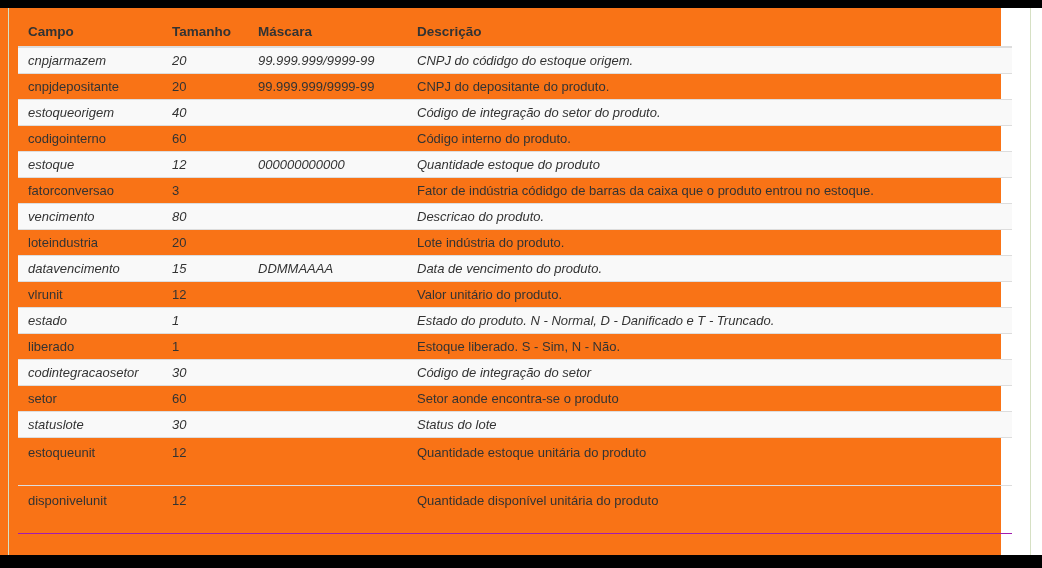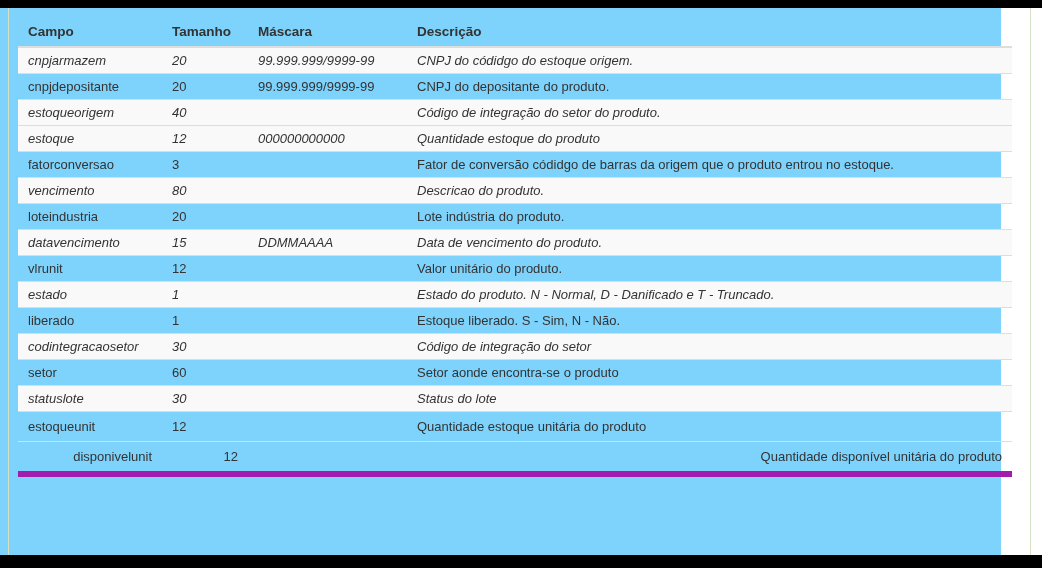--- a/index.html
+++ b/index.html
@@ -3,21 +3,21 @@
 <meta charset="utf-8">
 <style>
   * { box-sizing: border-box; }
   html, body {
     margin: 0; padding: 0;
     width: 1042px; height: 568px;
     background: #ffffff;
     font-family: "Liberation Sans", sans-serif;
     overflow: hidden;
   }
-  .stage { position: relative; width: 1001px; height: 568px; background: #7dd3fc; }
+  .stage { position: relative; width: 1001px; height: 568px; background: #f97316; }
   .top-bar {
     position: absolute; top: 0; left: 0;
     width: 1042px; height: 8px; background: #000;
   }
   .bottom-bar {
     position: absolute; left: 0; bottom: 0;
     width: 1042px; height: 13px; background: #000;
   }
   .edge-line {
     position: absolute; top: 8px; bottom: 13px; width: 1px;
@@ -52,22 +52,22 @@
   }
   .doc-table td {
     padding: 5px 10px;
     line-height: 15px;
     border-top: 1px solid #ddd;
     white-space: nowrap;
     overflow: hidden;
     vertical-align: top;
   }
   .doc-table tbody tr.striped td { background: #f9f9f9; font-style: italic; }
-  .doc-table tbody tr:last-child td { border-bottom: 6px solid #a21caf; text-align: right; }
-  .doc-table tbody tr.tall td { padding-top: 7px; padding-bottom: 7px; }
+  .doc-table tbody tr:last-child td { border-bottom: 1px solid #a21caf; }
+  .doc-table tbody tr.tall td { padding-top: 7px; padding-bottom: 25px; }
 </style>
 </head>
 <body>
 
 <div class="stage">
   <div class="top-bar"></div>
   <div class="edge-line left"></div>
   <div class="edge-line right"></div>
 
   <table class="doc-table">
@@ -97,31 +97,37 @@
           <td>20</td>
           <td>99.999.999/9999-99</td>
           <td>CNPJ do depositante do produto.</td>
         </tr>
         <tr class="striped">
           <td>estoqueorigem</td>
           <td>40</td>
           <td></td>
           <td>Código de integração do setor do produto.</td>
         </tr>
+        <tr>
+          <td>codigointerno</td>
+          <td>60</td>
+          <td></td>
+          <td>Código interno do produto.</td>
+        </tr>
         <tr class="striped">
           <td>estoque</td>
           <td>12</td>
           <td>000000000000</td>
           <td>Quantidade estoque do produto</td>
         </tr>
         <tr>
           <td>fatorconversao</td>
           <td>3</td>
           <td></td>
-          <td>Fator de conversão códidgo de barras da origem que o produto entrou no estoque.</td>
+          <td>Fator de indústria códidgo de barras da caixa que o produto entrou no estoque.</td>
         </tr>
         <tr class="striped">
           <td>vencimento</td>
           <td>80</td>
           <td></td>
           <td>Descricao do produto.</td>
         </tr>
         <tr>
           <td>loteindustria</td>
           <td>20</td>

